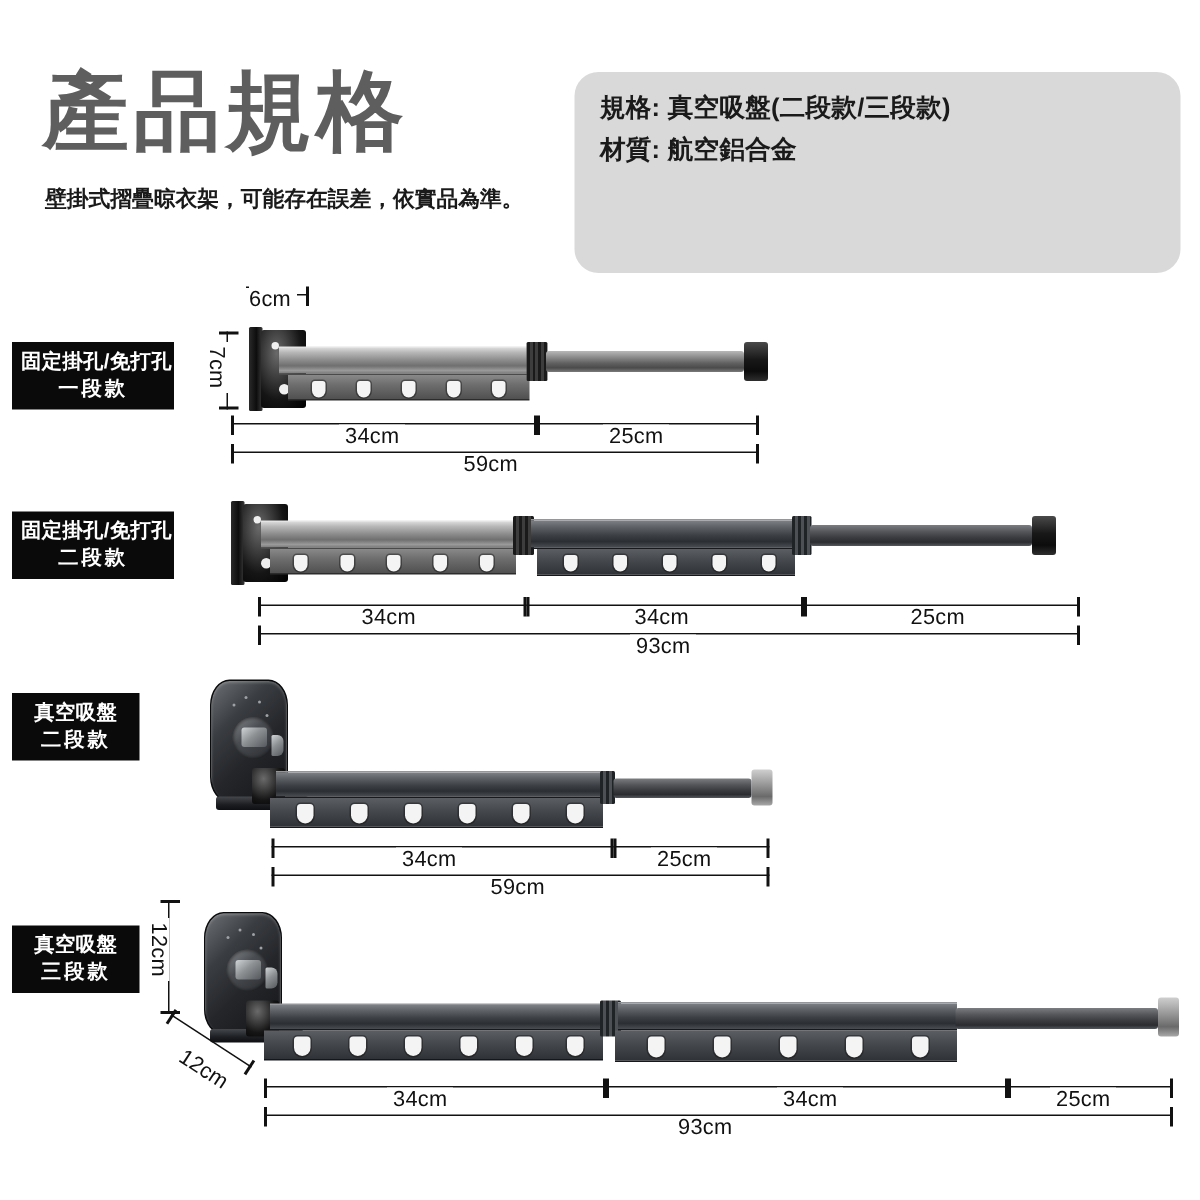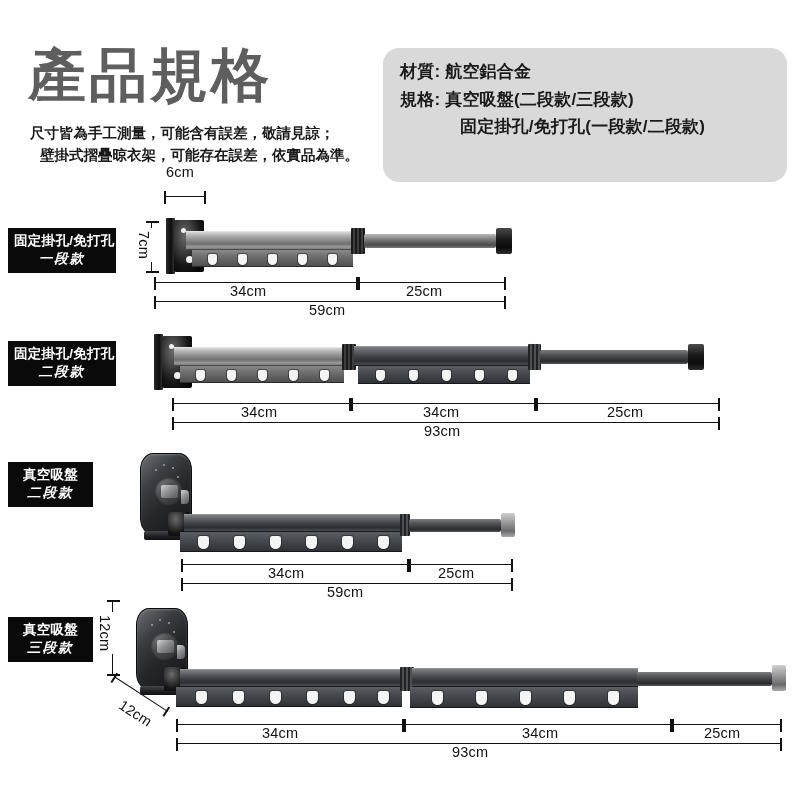--- a/index.html
+++ b/index.html
@@ -40,21 +40,21 @@
   }
   .info-card .indent { padding-left: 60px; }
 
   
   .badge {
     position: absolute; background: #0a0a0a; color: #ffffff;
     padding: 4px 6px 5px 6px; text-align: center;
     font-size: 13.5px; font-weight: bold; line-height: 1.32;
     letter-spacing: 0.3px; white-space: nowrap;
   }
-  .badge .l2 { letter-spacing: 2px; font-style: italic; }
+  .badge .l2 { letter-spacing: 2px; }
 
   
   .prod { position: absolute; }
 
   
   .plate {
     position: absolute; background: linear-gradient(90deg,#2a2a2a 0%,#0d0d0d 55%,#3a3a3a 100%);
     border-radius: 1px;
   }
   .hinge {
@@ -185,28 +185,26 @@
   }
 </style>
 </head>
 <body>
 
 <div class="page">
 
   <div class="title">產品規格</div>
 
   <div class="disclaimer">
-    <div>尺寸皆為手工測量，可能含有誤差，敬請見諒；</div>
     <div class="indent">壁掛式摺疊晾衣架，可能存在誤差，依實品為準。</div>
   </div>
 
   <div class="info-card">
+    <div class="line">規格: 真空吸盤(二段款/三段款)</div>
     <div class="line">材質: 航空鋁合金</div>
-    <div class="line">規格: 真空吸盤(二段款/三段款)</div>
-    <div class="line indent">固定掛孔/免打孔(一段款/二段款)</div>
   </div>
 
   <div class="badge" style="left:8px; top:228px; width:108px;">
     <div>固定掛孔/免打孔</div>
     <div class="l2">一段款</div>
   </div>
 
   <div class="prod">
 
     <div class="plate" style="left:166px; top:218px; width:9px; height:56px;"></div>
@@ -226,21 +224,21 @@
     </div>
 
     <div class="joint" style="left:351px; top:228px; width:14px; height:26px;"></div>
 
     <div class="tube" style="left:364px; top:234px; width:132px; height:14px;"></div>
 
     <div class="endcap" style="left:496px; top:228px; width:16px; height:26px;"></div>
   </div>
 
   <div class="dimline" style="left:164px; top:196px; width:42px;"></div>
-  <div class="dimlabel" style="left:162px; top:164px;">6cm</div>
+  <div class="dimlabel" style="left:162px; top:192px;">6cm</div>
 
   <div class="vline" style="left:151px; top:221px; height:52px;"></div>
   <div class="vlabel" style="left:136px; top:228px;">7cm</div>
 
   <div class="dimline" style="left:154px; top:282px; width:204px;"></div>
   <div class="dimlabel" style="left:226px; top:283px;">34cm</div>
 
   <div class="dimline" style="left:358px; top:282px; width:148px;"></div>
   <div class="dimlabel" style="left:402px; top:283px;">25cm</div>
 

